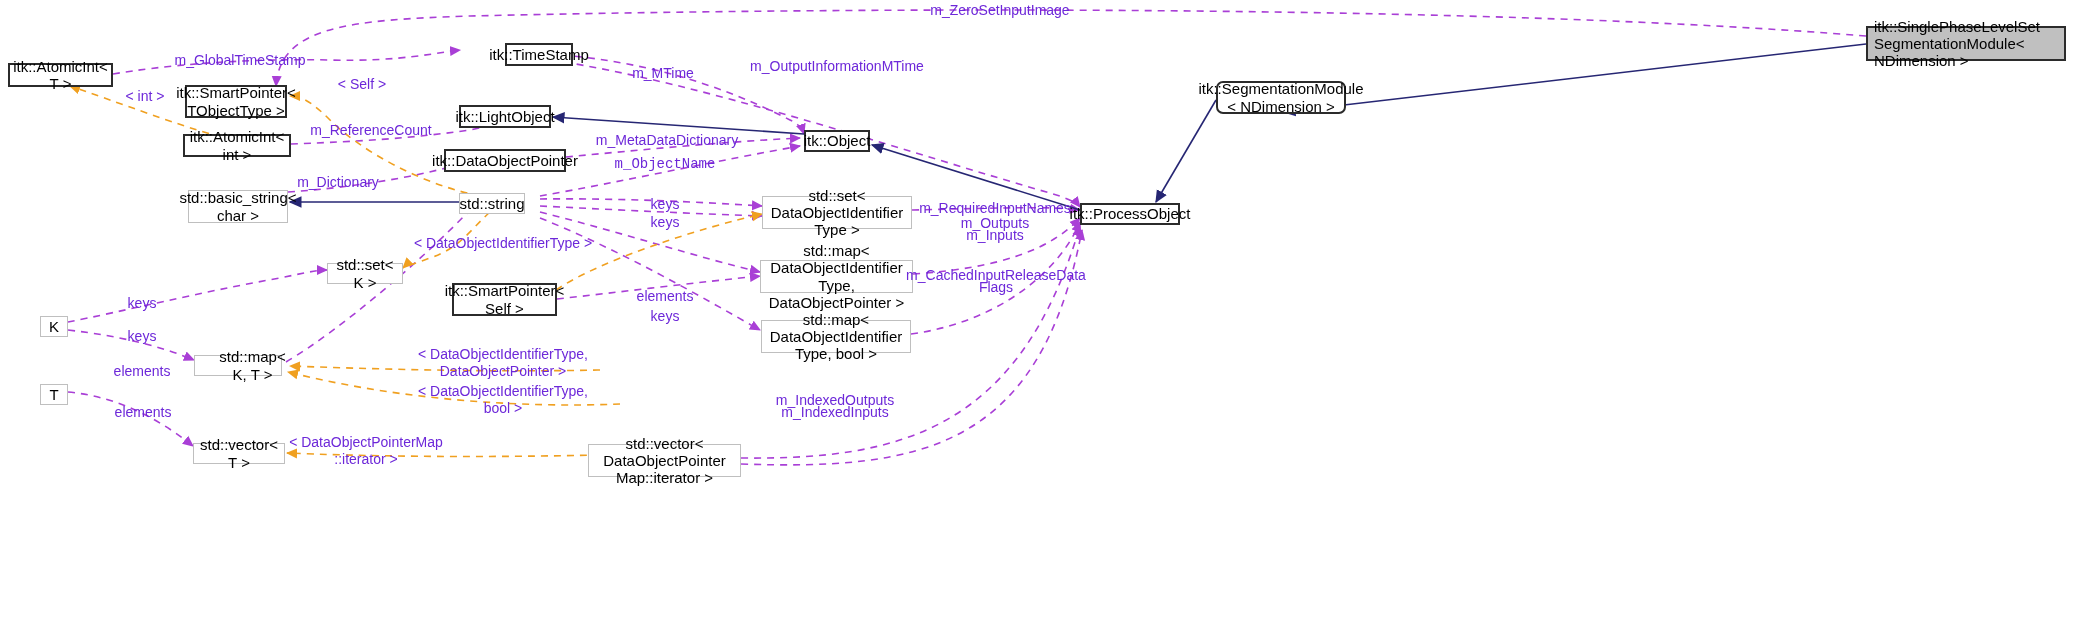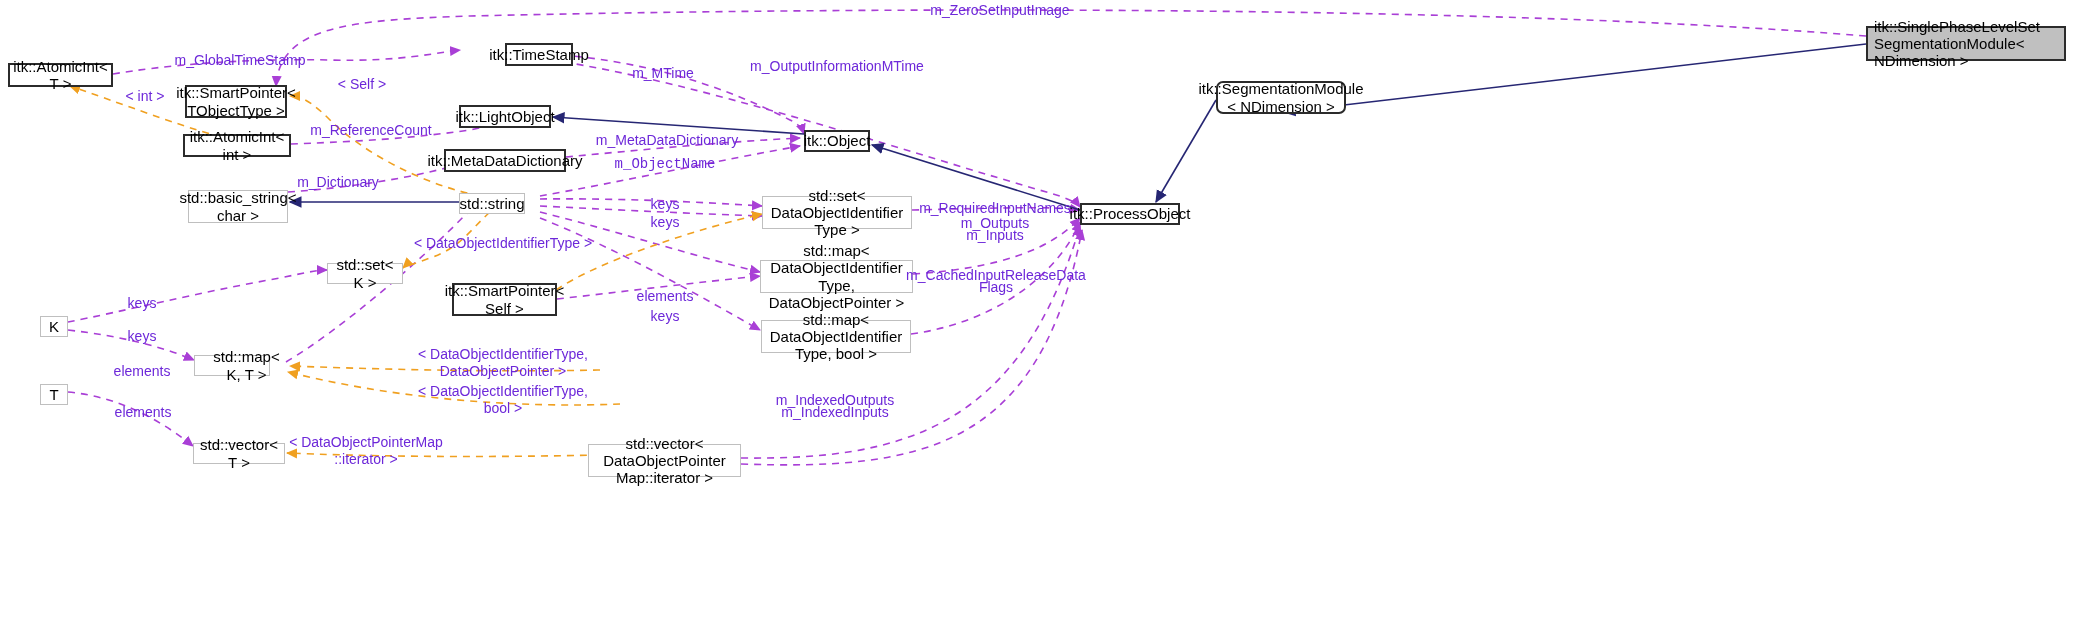--- a/index.html
+++ b/index.html
@@ -104,28 +104,28 @@
   </svg>
 
   <div class="node strong" style="left:8px;  top:63px;  width:105px; height:24px;"><span>itk::AtomicInt&lt; T &gt;</span></div>
   <div class="node strong" style="left:185px;top:85px;  width:102px; height:33px;"><span>itk::SmartPointer&lt;
 TObjectType &gt;</span></div>
   <div class="node strong" style="left:183px;top:134px; width:108px; height:23px;"><span>itk::AtomicInt&lt; int &gt;</span></div>
   <div class="node" style="left:188px;top:190px; width:100px; height:33px;"><span>std::basic_string&lt;
 char &gt;</span></div>
   <div class="node strong" style="left:461px;top:43px;  width:68px;  height:23px;margin-left:44px;"><span>itk::TimeStamp</span></div>
   <div class="node strong" style="left:459px;top:105px; width:92px;  height:23px;"><span>itk::LightObject</span></div>
-  <div class="node strong" style="left:444px;top:149px; width:122px; height:23px;"><span>itk::MetaDataDictionary</span></div>
+  <div class="node strong" style="left:444px;top:149px; width:122px; height:23px;"><span>itk::DataObjectPointer</span></div>
   <div class="node" style="left:459px;top:193px; width:66px;  height:21px;"><span>std::string</span></div>
   <div class="node" style="left:327px;top:263px; width:76px;  height:21px;"><span>std::set&lt; K &gt;</span></div>
   <div class="node strong" style="left:452px;top:283px; width:105px; height:33px;"><span>itk::SmartPointer&lt;
 Self &gt;</span></div>
   <div class="node" style="left:40px; top:316px; width:28px;  height:21px;"><span>K</span></div>
   <div class="node" style="left:40px; top:384px; width:28px;  height:21px;"><span>T</span></div>
-  <div class="node" style="left:194px;top:355px; width:76px;  height:21px;padding-left:33px;"><span>std::map&lt; K, T &gt;</span></div>
+  <div class="node" style="left:194px;top:355px; width:88px;  height:21px;padding-left:33px;"><span>std::map&lt; K, T &gt;</span></div>
   <div class="node" style="left:193px;top:443px; width:92px;  height:21px;"><span>std::vector&lt; T &gt;</span></div>
   <div class="node strong" style="left:804px;top:130px; width:66px;  height:22px;"><span>itk::Object</span></div>
   <div class="node" style="left:762px;top:196px; width:150px; height:33px;"><span>std::set&lt; DataObjectIdentifier
 Type &gt;</span></div>
   <div class="node" style="left:760px;top:260px; width:153px; height:33px;"><span>std::map&lt; DataObjectIdentifier
 Type, DataObjectPointer &gt;</span></div>
   <div class="node" style="left:761px;top:320px; width:150px; height:33px;"><span>std::map&lt; DataObjectIdentifier
 Type, bool &gt;</span></div>
   <div class="node" style="left:588px;top:444px; width:153px; height:33px;"><span>std::vector&lt; DataObjectPointer
 Map::iterator &gt;</span></div>

